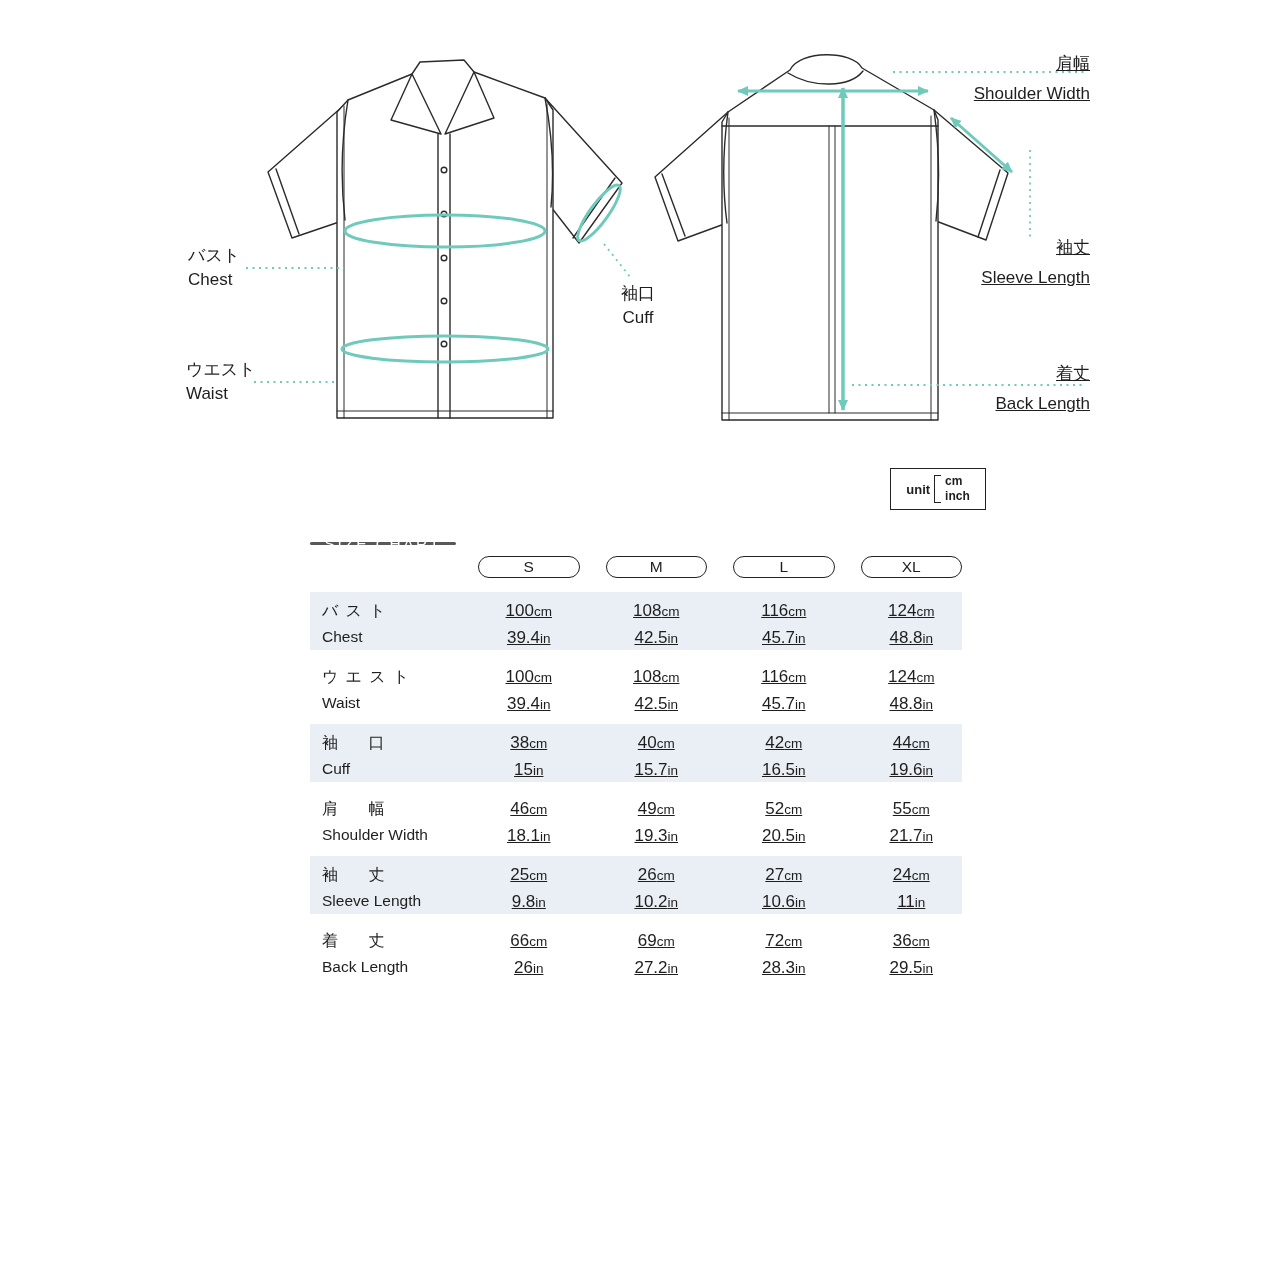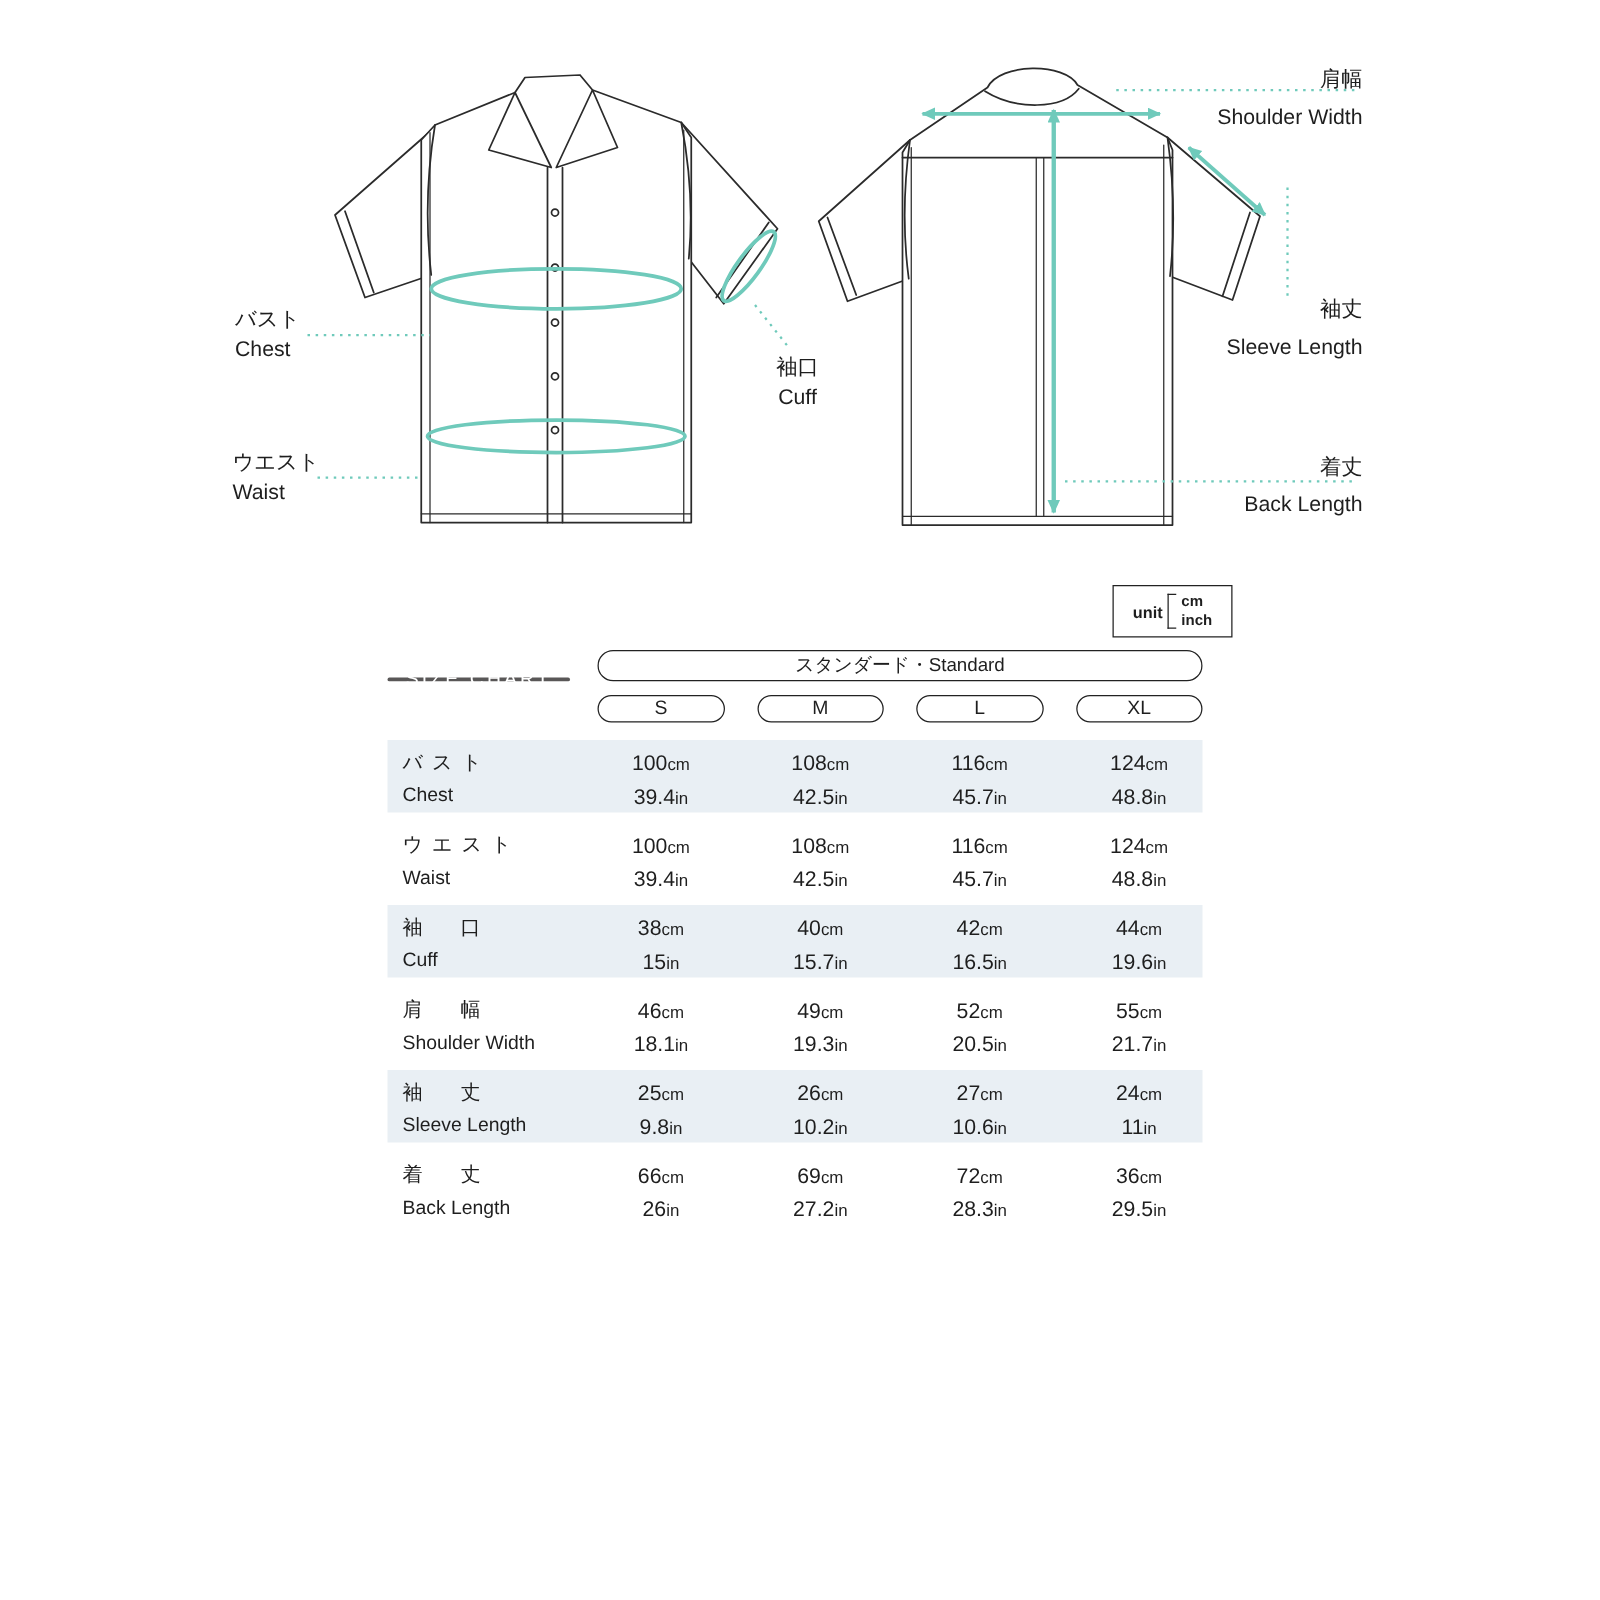--- a/index.html
+++ b/index.html
@@ -9,21 +9,21 @@
   }
   .abs{position:absolute;}
   svg{display:block;}
 
   
   .m-label{position:absolute;font-size:17px;line-height:24px;color:#1e1e1e;}
   .m-label .jp{display:block;}
   .m-label .en{display:block;}
   .m-left{text-align:left;}
   .m-center{text-align:center;}
-  .m-right{text-align:right;}
+  .m-right{text-align:right;text-decoration:underline;}
 
   
   .unit-box{
     position:absolute;left:890px;top:468px;width:96px;height:42px;
     border:1.2px solid #222;display:flex;align-items:center;justify-content:center;gap:4px;
     font-size:13px;font-weight:bold;background:#fff;box-sizing:border-box;
   }
   .unit-bracket{width:6px;height:26px;border-left:1.2px solid #222;border-top:1.2px solid #222;border-bottom:1.2px solid #222;}
   .unit-stack{display:flex;flex-direction:column;justify-content:space-between;height:28px;font-size:12px;line-height:13px;}
 
@@ -47,21 +47,21 @@
     border:1.3px solid #222;border-radius:12px;background:#fff;box-sizing:border-box;
     display:flex;align-items:center;justify-content:center;font-size:15.5px;
   }
   .rows{margin-top:14px;display:flex;flex-direction:column;gap:8px;}
   .trow{display:flex;height:58px;box-sizing:border-box;}
   .trow.stripe{background:#e9eff4;}
   .rlabel{width:146px;padding:6px 0 0 12px;box-sizing:border-box;}
   .rlabel .jp{display:block;font-size:16px;line-height:26px;letter-spacing:0.45em;}
   .rlabel .en{display:block;font-size:15.5px;line-height:26px;}
   .rgap{width:22px;}
-  .rvals{flex:1;display:grid;grid-template-columns:repeat(4,1fr);gap:26px;padding-top:6px;box-sizing:border-box;}
+  .rvals{flex:1;display:grid;grid-template-columns:repeat(4,1fr);gap:26px;padding-top:6px;box-sizing:border-box;text-decoration:underline;}
   .cell{text-align:center;font-size:17px;line-height:26px;}
   .cell .unit{font-size:13.5px;}
   .cell span{display:inline;}
   .cell .l{display:block;}
 </style>
 </head>
 <body>
 
 <div class="canvas">
 
@@ -155,21 +155,20 @@
       <span>cm</span>
       <span>inch</span>
     </span>
   </div>
 
   <div class="chart">
 
     <div class="chart-head">
       <div class="badge">SIZE CHART</div>
       <div class="head-gap"></div>
-      <div class="fit-pill">スタンダード・Standard</div>
     </div>
 
     <div class="sizes-row">
       <div class="sizes-spacer"></div>
       <div class="sizes-grid">
         <div class="size-pill">S</div>
         <div class="size-pill">M</div>
         <div class="size-pill">L</div>
         <div class="size-pill">XL</div>
       </div>

